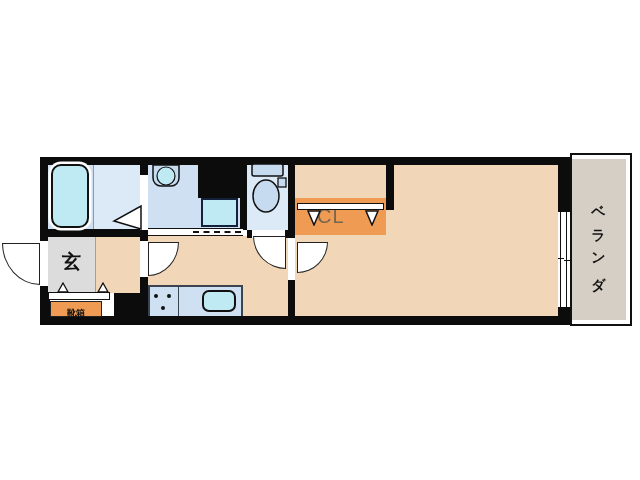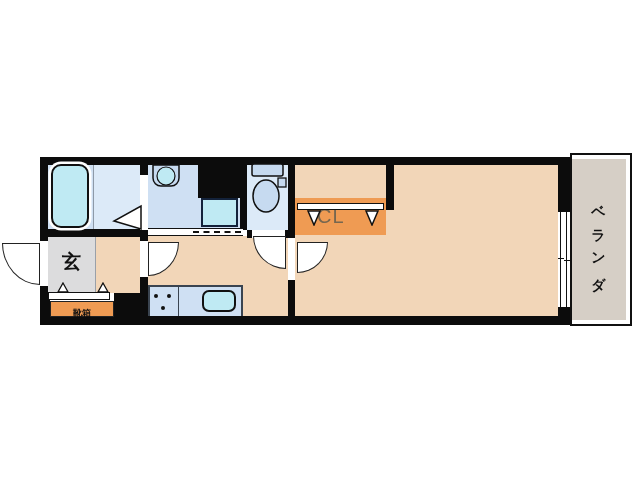--- a/index.html
+++ b/index.html
@@ -105,21 +105,21 @@
   <div class="abs" style="left:57px;top:282px;">
     <svg width="12" height="11" viewBox="0 0 12 11">
         <polygon points="6,1 11,10 1,10" fill="#fff" stroke="#111" stroke-width="1.3"></polygon>
       </svg>
   </div>
   <div class="abs" style="left:97px;top:282px;">
     <svg width="12" height="11" viewBox="0 0 12 11">
         <polygon points="6,1 11,10 1,10" fill="#fff" stroke="#111" stroke-width="1.3"></polygon>
       </svg>
   </div>
-  <div class="abs" style="left:50px;top:301px;width:64px;height:16px;background:var(--orange);border:1px solid #222;box-sizing:border-box;text-align:center;">
+  <div class="abs" style="left:50px;top:301px;width:52px;height:16px;background:var(--orange);border:1px solid #222;box-sizing:border-box;text-align:center;">
     <span class="label" style="position:static;font-size:9px;font-weight:bold;line-height:14px;">靴箱</span>
   </div>
 
   <div class="fixture" style="left:148px;top:285px;width:95px;height:31px;background:var(--blue);border:2px solid #3a4450;border-bottom:none;">
     <div class="abs" style="left:28px;top:0;width:1px;height:29px;background:#3a4450;"></div>
     <div class="abs" style="left:4px;top:7px;width:22px;height:18px;">
       <div class="abs" style="left:0;top:0;width:4px;height:4px;border-radius:50%;background:#111;"></div>
       <div class="abs" style="left:13px;top:0;width:4px;height:4px;border-radius:50%;background:#111;"></div>
       <div class="abs" style="left:7px;top:12px;width:4px;height:4px;border-radius:50%;background:#111;"></div>
     </div>

